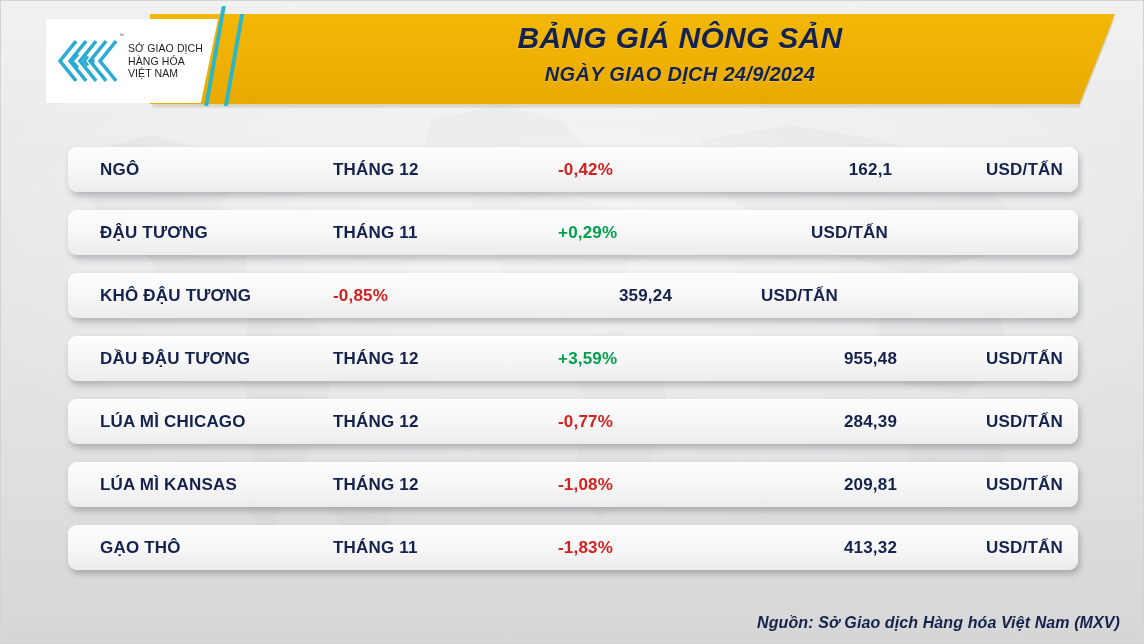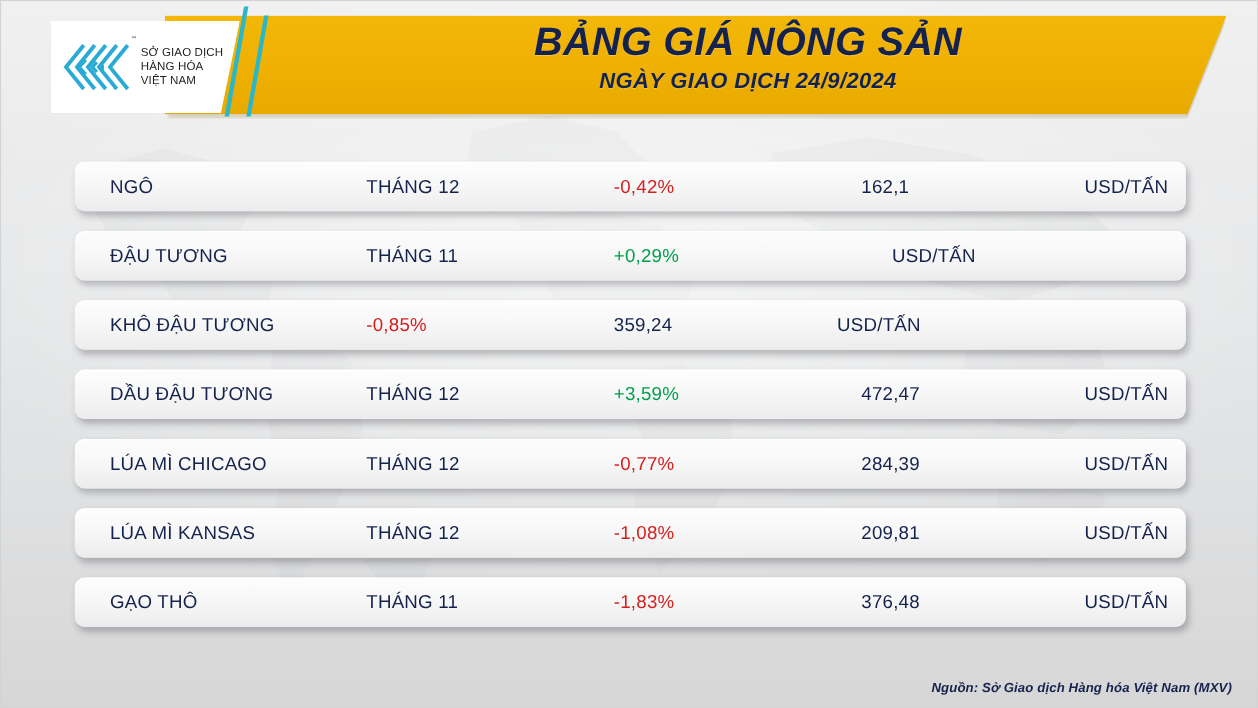--- a/index.html
+++ b/index.html
@@ -118,61 +118,61 @@
     top: 20px;
     width: 760px;
     text-align: center;
     color: #15224c;
     font-weight: bold;
     font-style: italic;
     line-height: 36px;
     letter-spacing: 0.3px;
     text-shadow: 0 1px 0 rgba(255,255,255,0.25);
   }
-  .title-line-1 { font-size: 36px; }
+  .title-line-1 { font-size: 30px; }
   .title-line-2 { font-size: 20px; }
 
   
   .rows {
     position: absolute;
     left: 68px;
     top: 147px;
     width: 1010px;
   }
   .row {
     position: relative;
     height: 45px;
     margin-bottom: 18px;
     border-radius: 9px;
     background: linear-gradient(180deg, #fdfdfd 0%, #f7f7f8 48%, #ececed 100%);
     box-shadow: 2px 4px 6px rgba(60,60,70,0.30), inset 0 1px 0 rgba(255,255,255,0.9);
     display: flex;
     align-items: center;
     color: #15224c;
-    font-weight: normal;
+    font-weight: bold;
     font-size: 17px;
     letter-spacing: 0.2px;
     box-sizing: border-box;
   }
   .c-name   { width: 265px; padding-left: 32px; box-sizing: border-box; }
   .c-month  { width: 225px; }
   .c-change { width: 225px; }
-  .c-price  { width: 175px; text-align: left; }
+  .c-price  { width: 175px; text-align: center; }
   .c-unit   { width: 118px; padding-left: 28px; box-sizing: border-box; }
 
   .up   { color: #00a04d; }
   .down { color: #d4211f; }
 
   
   .footer {
     position: absolute;
     right: 24px;
     bottom: 12px;
     color: #15224c;
-    font-size: 12px;
+    font-size: 16px;
     font-weight: bold;
     font-style: italic;
     letter-spacing: 0.1px;
   }
 </style>
 </head>
 <body>
 
 <div id="page">
 
@@ -247,42 +247,42 @@
       <div class="row">
         <div class="c-name">KHÔ ĐẬU TƯƠNG</div>
         <div class="c-change down">-0,85%</div>
         <div class="c-price">359,24</div>
         <div class="c-unit">USD/TẤN</div>
       </div>
       <div class="row">
         <div class="c-name">DẦU ĐẬU TƯƠNG</div>
         <div class="c-month">THÁNG 12</div>
         <div class="c-change up">+3,59%</div>
-        <div class="c-price">472,47</div>
+        <div class="c-price">955,48</div>
         <div class="c-unit">USD/TẤN</div>
       </div>
       <div class="row">
         <div class="c-name">LÚA MÌ CHICAGO</div>
         <div class="c-month">THÁNG 12</div>
         <div class="c-change down">-0,77%</div>
         <div class="c-price">284,39</div>
         <div class="c-unit">USD/TẤN</div>
       </div>
       <div class="row">
         <div class="c-name">LÚA MÌ KANSAS</div>
         <div class="c-month">THÁNG 12</div>
         <div class="c-change down">-1,08%</div>
         <div class="c-price">209,81</div>
         <div class="c-unit">USD/TẤN</div>
       </div>
       <div class="row">
         <div class="c-name">GẠO THÔ</div>
         <div class="c-month">THÁNG 11</div>
         <div class="c-change down">-1,83%</div>
-        <div class="c-price">376,48</div>
+        <div class="c-price">413,32</div>
         <div class="c-unit">USD/TẤN</div>
       </div>
     </div>
 
   <div class="footer">Nguồn: Sở Giao dịch Hàng hóa Việt Nam (MXV)</div>
 
   <div class="page-border"></div>
 </div>
 
 </body></html>

